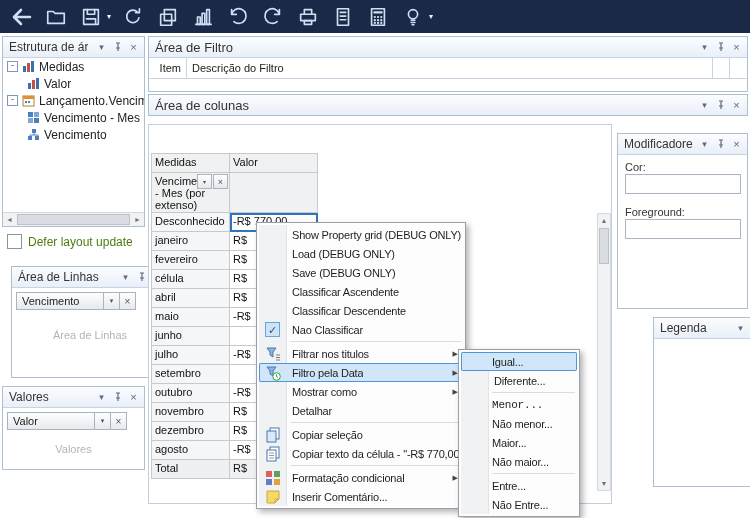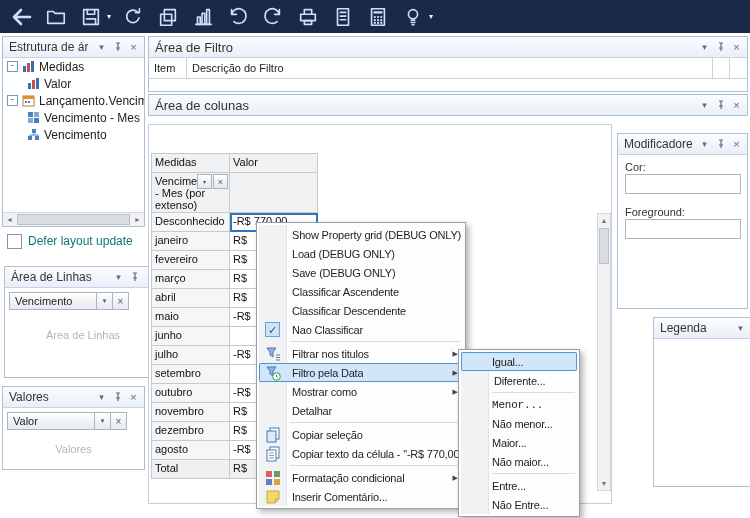--- a/index.html
+++ b/index.html
@@ -33,21 +33,21 @@
   .texp{width:9px;height:9px;border:1px solid #7a98b8;background:#fff;font-size:9px;line-height:7px;
         text-align:center;color:#444;margin-right:4px;flex:0 0 auto;}
   .ticon{width:13px;height:13px;margin-right:4px;flex:0 0 auto;}
 
   .hscroll{position:absolute;left:0;bottom:0;right:0;height:13px;background:#f1f2f4;
            border-top:1px solid #d5d9de;display:flex;align-items:center;font-size:7px;color:#6a7380;}
   .hscroll .sa{width:13px;text-align:center;cursor:pointer;}
   .hthumb{height:9px;background:#d9dde2;border:1px solid #bcc2c9;flex:1;margin:0 1px;cursor:pointer;}
 
   
-  .defer{position:absolute;left:7px;top:234px;display:flex;align-items:flex-start;font-size:12px;color:#0f766e;}
+  .defer{position:absolute;left:7px;top:234px;display:flex;align-items:center;font-size:12px;color:#4d7c0f;}
   .cb{width:13px;height:13px;border:1px solid #8a939e;background:#fff;margin-right:6px;cursor:pointer;}
 
   
   .chip{position:absolute;display:flex;align-items:stretch;border:1px solid #a8b4c2;
         background:linear-gradient(#fefefe,#e6e9ee);font-size:11px;height:18px;box-sizing:border-box;cursor:pointer;}
   .chip .cl{padding:2px 5px;flex:1;white-space:nowrap;overflow:hidden;color:#222;}
   .chip .cbn{width:15px;border-left:1px solid #a8b4c2;display:flex;align-items:center;
              justify-content:center;font-size:7px;color:#555;cursor:pointer;}
   .chip .cbn.x{font-size:10px;}
   .pzone{position:absolute;left:0;right:0;text-align:center;color:#b4b4b4;font-size:11px;}
@@ -245,21 +245,21 @@
       <div class="hthumb"></div>
       <span class="sa">►</span>
     </div>
   </div>
 
   <div class="defer">
     <span class="cb"></span>
     <span>Defer layout update</span>
   </div>
 
-  <div class="panel" style="left:4px;top:266px;width:158px;height:112px;">
+  <div class="panel" style="left:11px;top:266px;width:158px;height:112px;">
     <div class="phead">
       <span class="ph-title">Área de Linhas</span>
       <span class="sp"></span>
       <span class="dock-ic">▾</span>
       <span class="dock-ic">
           <svg width="10" height="10" viewBox="0 0 10 10">
             <path d="M3 1 h4 M5 1 v5 M3 6 h4 M5 6 v3"></path>
           </svg>
         </span>
       <span class="dock-ic" style="font-size:11px">×</span>
@@ -298,21 +298,21 @@
       <span class="sp"></span>
       <span class="dock-ic">▾</span>
       <span class="dock-ic">
           <svg width="10" height="10" viewBox="0 0 10 10">
             <path d="M3 1 h4 M5 1 v5 M3 6 h4 M5 6 v3"></path>
           </svg>
         </span>
       <span class="dock-ic" style="font-size:11px">×</span>
     </div>
     <div class="frow">
-      <div class="fcell" style="width:38px;">Item</div>
+      <div class="fcell" style="width:38px;text-align:right;">Item</div>
       <div class="fcell" style="flex:1;">Descrição do Filtro</div>
       <div class="fcell" style="width:17px;"></div>
       <div class="fcell" style="width:17px;border-right:none;"></div>
     </div>
   </div>
 
   <div class="panel" style="left:148px;top:94px;width:600px;height:22px;">
     <div class="phead big" style="border-bottom:none;height:20px;">
       <span class="ph-title">Área de colunas</span>
       <span class="sp"></span>
@@ -349,21 +349,21 @@
         </div>
       <div class="grow">
           <div class="gc gl">janeiro</div>
           <div class="gc gv">R$</div>
         </div>
       <div class="grow">
           <div class="gc gl">fevereiro</div>
           <div class="gc gv">R$</div>
         </div>
       <div class="grow">
-          <div class="gc gl">março</div>
+          <div class="gc gl">célula</div>
           <div class="gc gv">R$</div>
         </div>
       <div class="grow">
           <div class="gc gl">abril</div>
           <div class="gc gv">R$</div>
         </div>
       <div class="grow">
           <div class="gc gl">maio</div>
           <div class="gc gv">-R$</div>
         </div>

